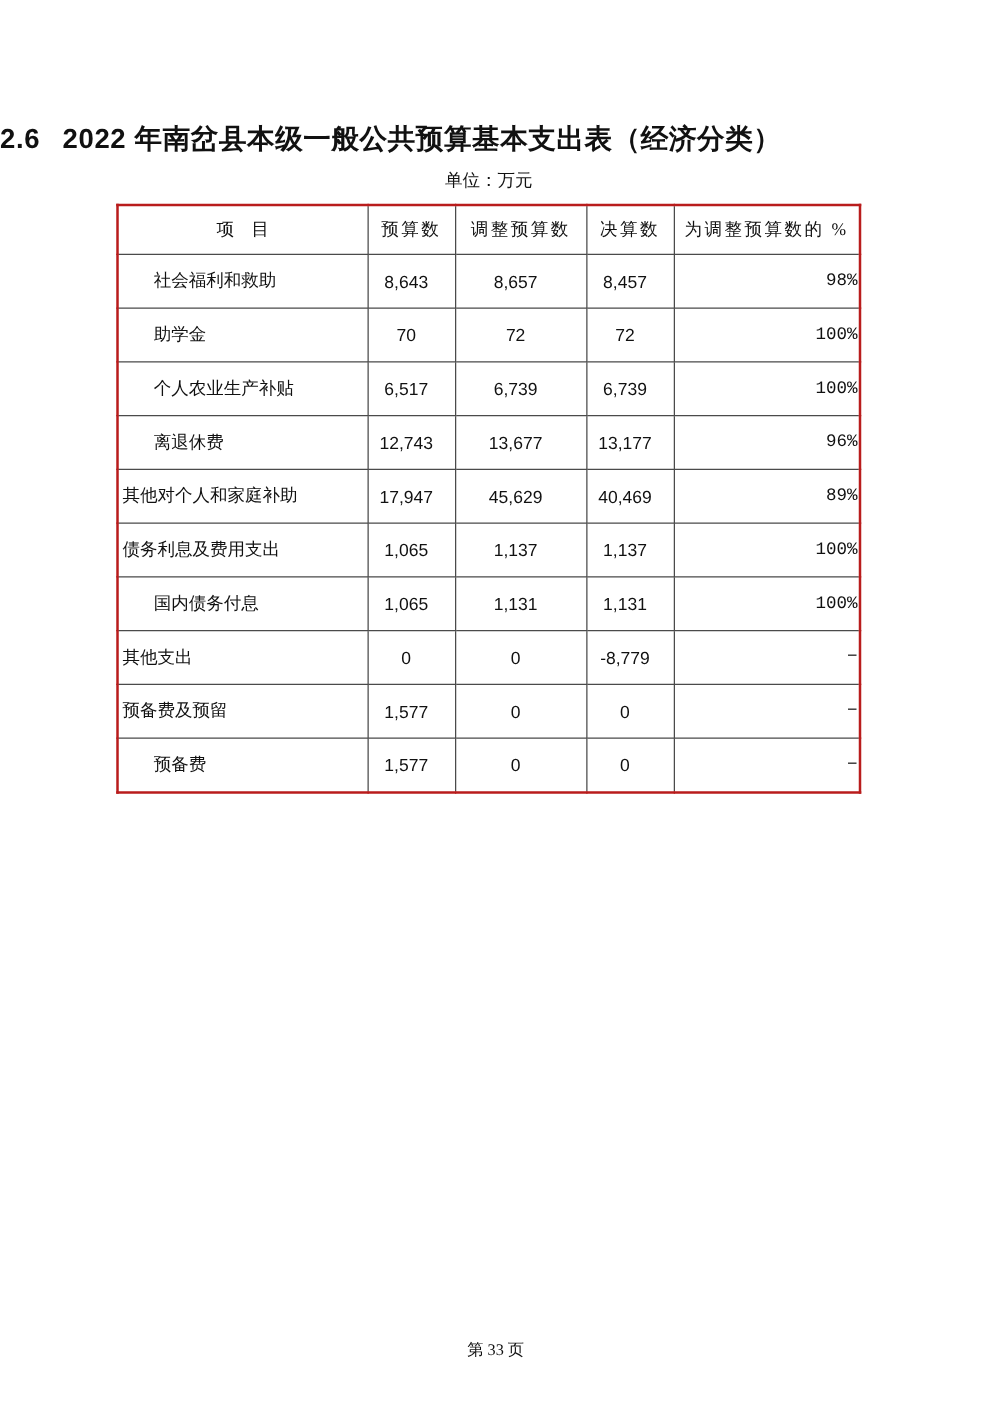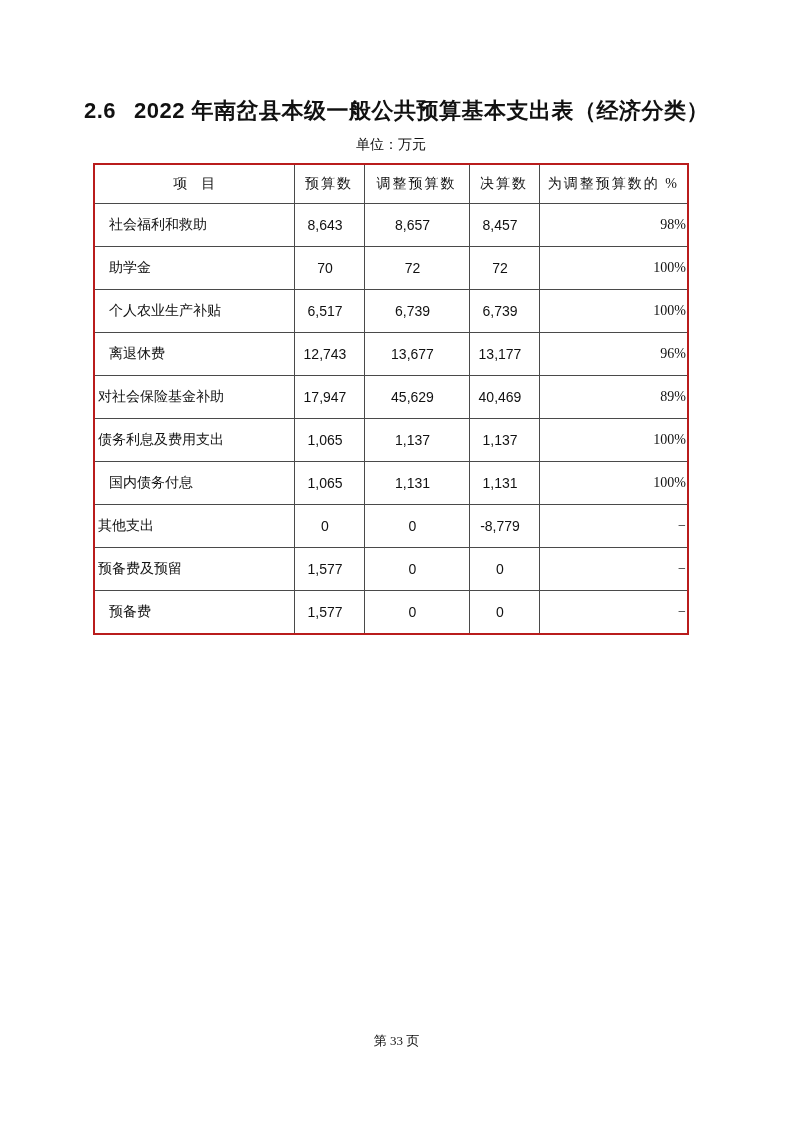--- a/index.html
+++ b/index.html
@@ -12,21 +12,21 @@
     height: 1122px;
     position: relative;
     color: #111;
     font-family: "Liberation Serif", serif;
   }
   .doc-title {
     position: absolute;
     top: 96px;
     left: 0;
     width: 100%;
-    text-align: center;
+    text-align: left;
     font-size: 22px;
     font-weight: bold;
     font-family: "Liberation Sans", sans-serif;
     letter-spacing: 0.5px;
     white-space: nowrap;
   }
   .doc-title .t-num {
     margin-right: 18px;
   }
   .unit-note {
@@ -66,33 +66,33 @@
     letter-spacing: 0;
   }
   table.budget td {
     height: 40px;
   }
   td.label {
     text-align: left;
     font-family: "Liberation Serif", serif;
   }
   td.label.lv0 { padding-left: 3px; }
-  td.label.lv1 { padding-left: 14px; font-family: Liberation Mono, monospace; }
+  td.label.lv1 { padding-left: 28px; font-family: Liberation Mono, monospace; }
   td.num {
     text-align: center;
     padding-right: 9px;
     font-family: "Liberation Sans", sans-serif;
   }
   td.pct {
     text-align: right;
-    font-family: Liberation Serif, serif;
+    font-family: Liberation Mono, monospace;
   }
   .page-footer {
     position: absolute;
-    top: 1032px;
+    top: 1071px;
     left: 0;
     width: 100%;
     text-align: center;
     font-size: 13px;
     font-family: "Liberation Serif", serif;
   }
 </style>
 </head>
 <body>
 
@@ -142,21 +142,21 @@
       <td class="pct">100%</td>
     </tr>
     <tr>
       <td class="label lv1">离退休费</td>
       <td class="num">12,743</td>
       <td class="num">13,677</td>
       <td class="num">13,177</td>
       <td class="pct">96%</td>
     </tr>
     <tr>
-      <td class="label lv0">对社会保险基金补助</td>
+      <td class="label lv0">其他对个人和家庭补助</td>
       <td class="num">17,947</td>
       <td class="num">45,629</td>
       <td class="num">40,469</td>
       <td class="pct">89%</td>
     </tr>
     <tr>
       <td class="label lv0">债务利息及费用支出</td>
       <td class="num">1,065</td>
       <td class="num">1,137</td>
       <td class="num">1,137</td>

